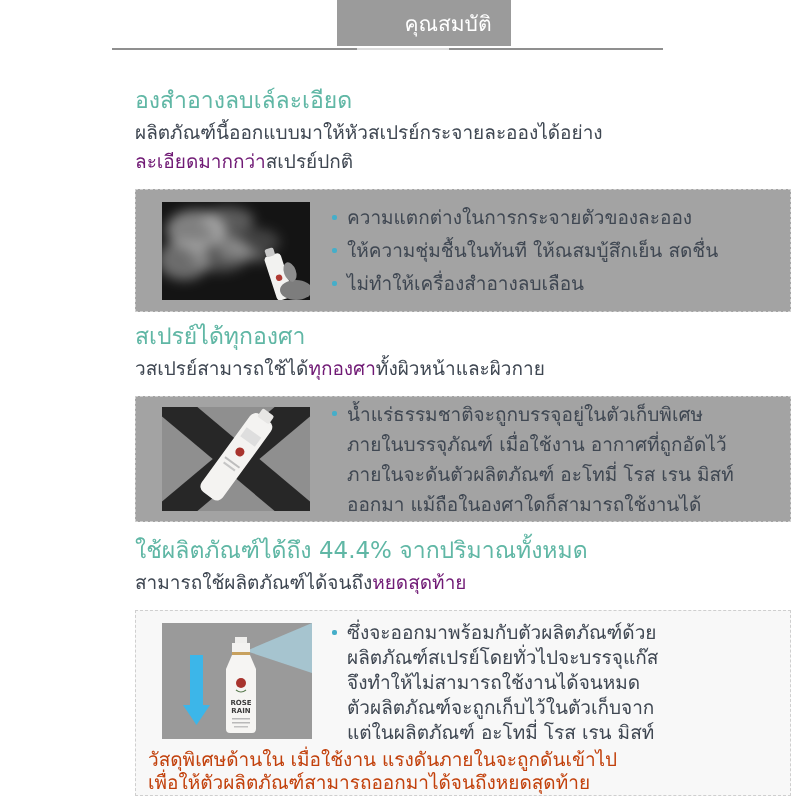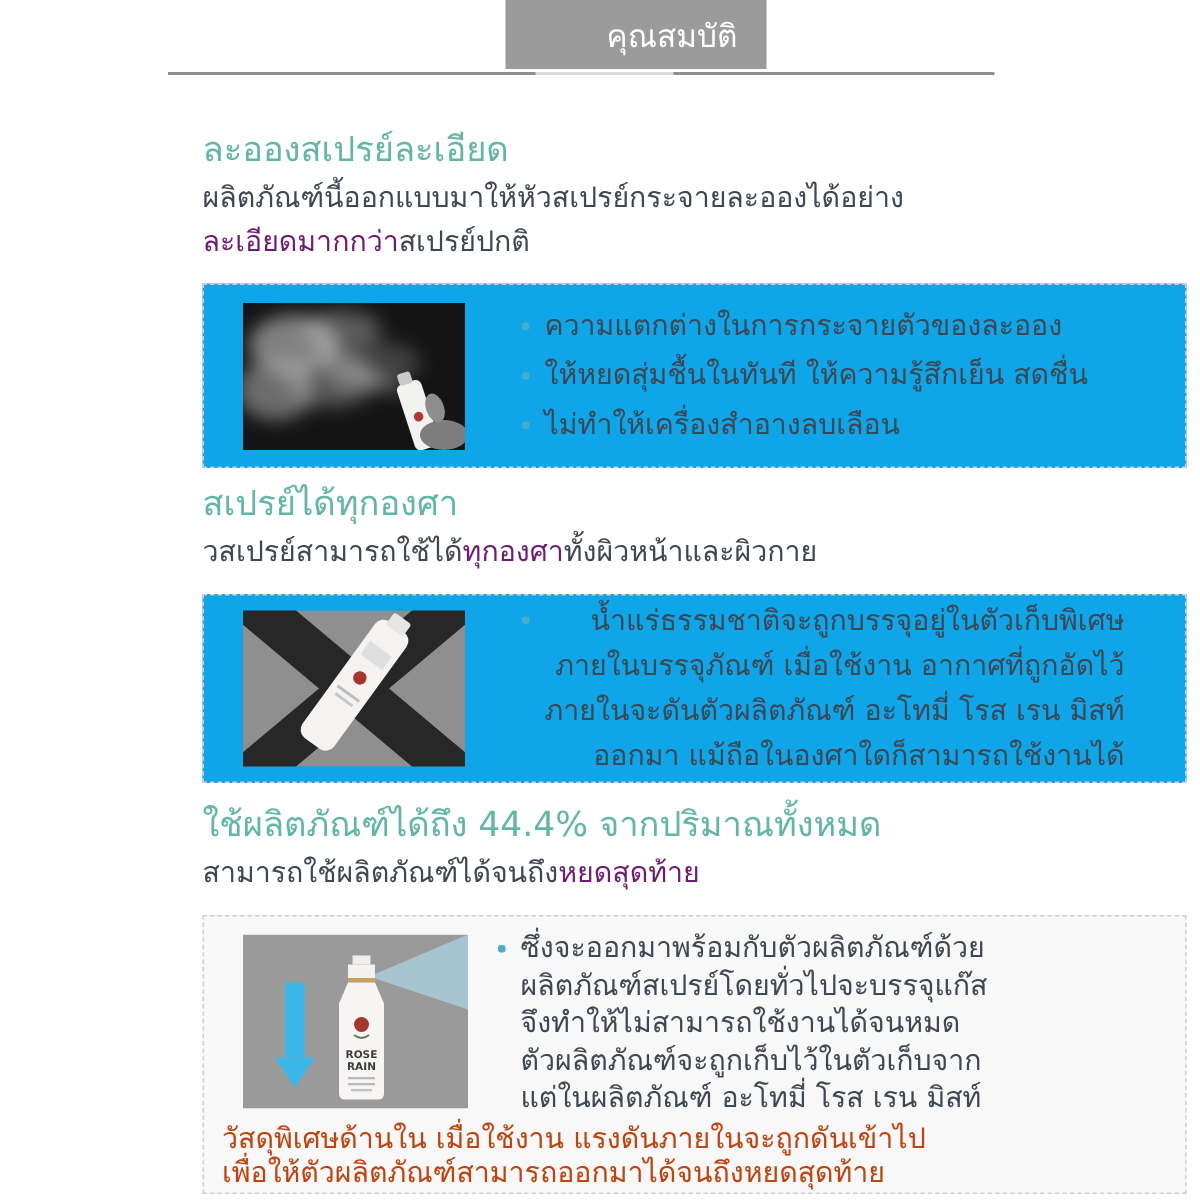--- a/index.html
+++ b/index.html
@@ -19,22 +19,22 @@
     display:flex;align-items:center;justify-content:center;padding-left:48px;
   }
   
   .sec{position:absolute;left:135px;width:656px;}
   .sec-title{margin:0 0 2px 0;font-size:23px;line-height:32px;font-weight:400;color:#60b7a5;}
   .intro{margin:0 0 13px 0;font-size:19px;line-height:29px;color:#3f4752;}
   .intro .block{display:block;}
   .hl{color:#701a75;}
   
   .ibox{
-    box-sizing:border-box;background:#0ea5e9;border:1px dashed #cfcfcf;
-    display:flex;align-items:center;gap:38px;padding-left:26px;text-align:right;
+    box-sizing:border-box;background:#a3a3a3;border:1px dashed #cfcfcf;
+    display:flex;align-items:center;gap:22px;padding-left:26px;
   }
   .ibox3{box-sizing:border-box;background:#f8f8f8;border:1px dashed #cfcfcf;position:relative;}
   .photo{display:block;flex:0 0 auto;}
   .bullets{list-style:none;margin:0;padding:0;font-size:19px;color:#3f4752;}
   .bullets li{display:flex;}
   .lh33 li{line-height:33px;}
   .lh30{line-height:30px;}
   .lh25{line-height:25px;}
   .dot{flex:0 0 auto;width:5px;height:5px;border-radius:2px;background:#45aec9;margin-right:10px;}
   .dot.m14{margin-top:14px;} .dot.m12{margin-top:12px;} .dot.m10{margin-top:10px;}
@@ -49,21 +49,21 @@
 </head>
 <body>
 
 <div class="page">
 
   <div class="hline"></div>
   <div class="hline-light"></div>
   <div class="hbox">คุณสมบัติ</div>
 
   <section class="sec" style="top:84px;">
-    <h2 class="sec-title">ละอองสเปรย์ละเอียด</h2>
+    <h2 class="sec-title">องสำอางลบเล์ละเอียด</h2>
     <p class="intro">
       <span class="block">ผลิตภัณฑ์นี้ออกแบบมาให้หัวสเปรย์กระจายละอองได้อย่าง</span>
       <span><span class="hl">ละเอียดมากกว่า</span><span>สเปรย์ปกติ</span></span>
     </p>
     <div class="ibox" style="height:123px;">
       <svg class="photo" viewBox="0 0 148 98" width="148" height="98">
         <rect width="148" height="98" fill="#141414"></rect>
         <defs>
             <filter id="blur1" x="-60%" y="-60%" width="220%" height="220%">
               <feGaussianBlur stdDeviation="6"></feGaussianBlur>
@@ -85,21 +85,21 @@
         <ellipse cx="134" cy="88" rx="16" ry="10" fill="#7d7d7d"></ellipse>
         <ellipse cx="128" cy="70" rx="6" ry="10" fill="#8d8d8d" transform="rotate(-20 128 70)"></ellipse>
       </svg>
       <ul class="bullets lh33">
         <li>
             <span class="dot m14"></span>
             <span>ความแตกต่างในการกระจายตัวของละออง</span>
           </li>
         <li>
             <span class="dot m14"></span>
-            <span>ให้หยดสุ่มชื้นในทันที ให้ความรู้สึกเย็น สดชื่น</span>
+            <span>ให้ความชุ่มชื้นในทันที ให้ณสมบู้สึกเย็น สดชื่น</span>
           </li>
         <li>
             <span class="dot m14"></span>
             <span>ไม่ทำให้เครื่องสำอางลบเลือน</span>
           </li>
       </ul>
     </div>
   </section>
 
   <section class="sec" style="top:320px;">

